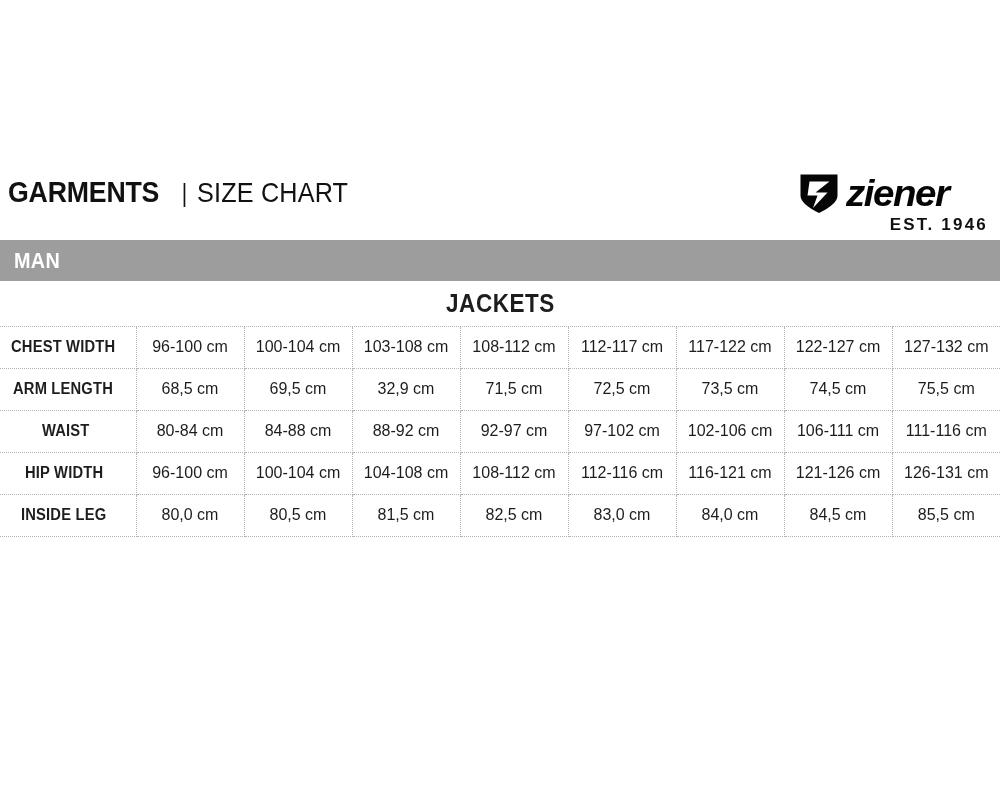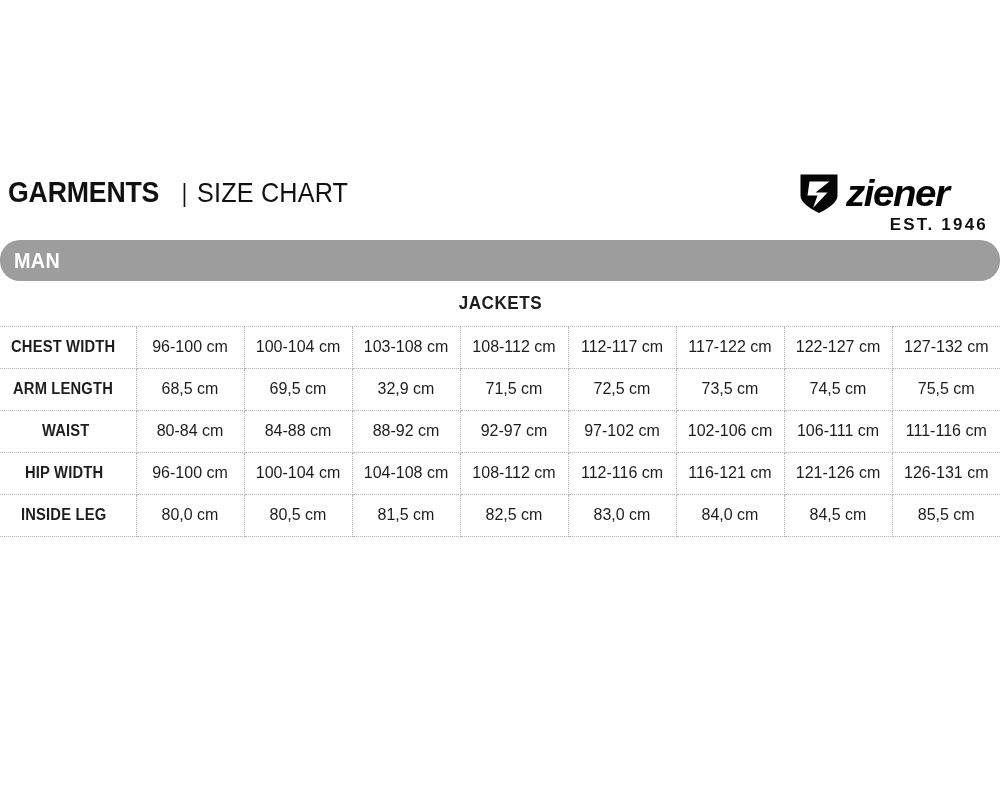--- a/index.html
+++ b/index.html
@@ -110,21 +110,20 @@
     top: 240px;
     width: 1000px;
   }
 
   .band {
     background: #9d9d9d;
     height: 41px;
     display: flex;
     align-items: center;
     padding-left: 14px;
-    border-radius: 20px;
   }
   .band-label {
     font-family: "Liberation Sans Narrow", "Liberation Sans", sans-serif;
     color: #ffffff;
     font-weight: 700;
     font-size: 22px;
     letter-spacing: 0.4px;
     transform: scaleX(0.9);
     transform-origin: left center;
   }
@@ -168,21 +167,21 @@
   td.sizehead .sh-inner {
     display: inline-block;
     transform: scaleX(0.9);
   }
 
   tr.section td {
     height: 45px;
     border-right: none;
     font-family: "Liberation Sans Narrow", "Liberation Sans", sans-serif;
     font-weight: 700;
-    font-size: 19px;
+    font-size: 25px;
     letter-spacing: 0.6px;
     text-align: center;
   }
   tr.section td .sec-inner {
     display: inline-block;
     transform: scaleX(0.9);
   }
 
   td.val { font-weight: 400; font-size: 16px; }
 </style>

